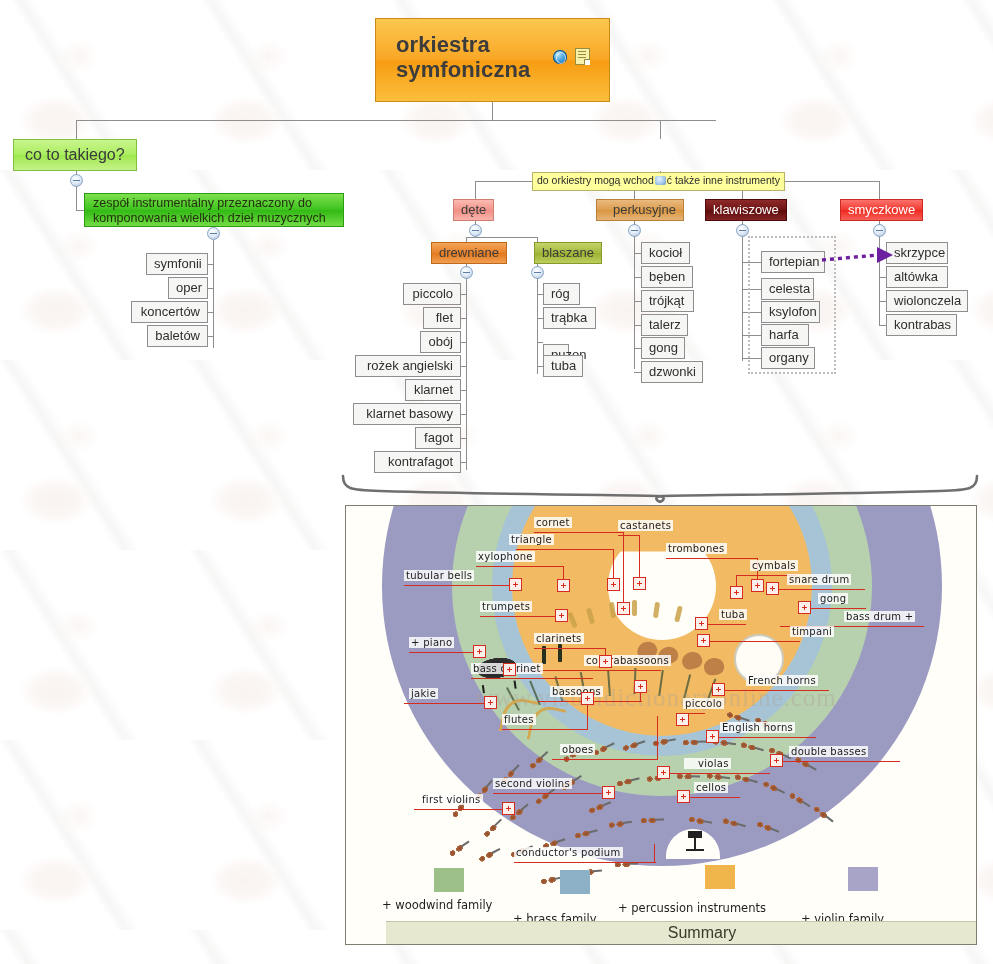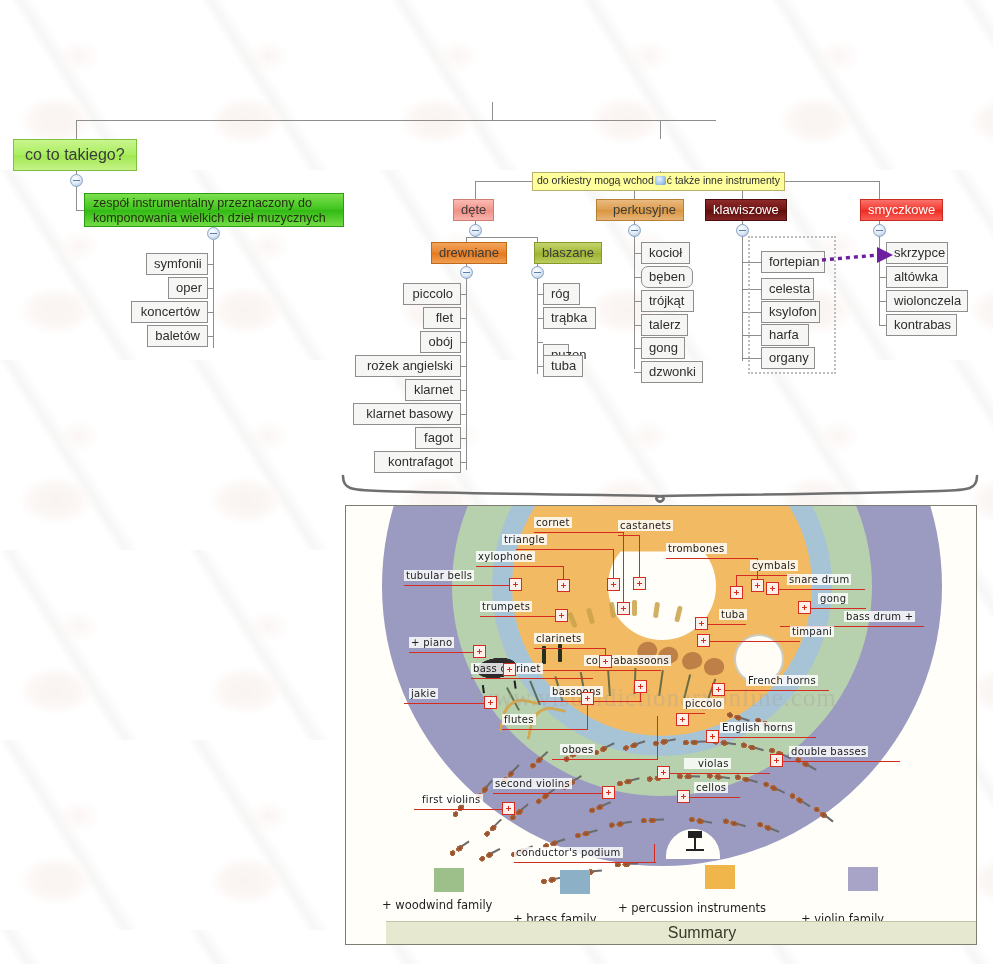--- a/index.html
+++ b/index.html
@@ -88,21 +88,21 @@
     padding:2px 6px 0 8px;z-index:5;
   }
 
   .lvl2{
     position:absolute;height:22px;box-sizing:border-box;border:1px solid #9a9a9a;
     font-size:13px;line-height:20px;padding:0 7px;color:#3b3b3b;z-index:5;white-space:nowrap;
   }
   .cat-dete{background:linear-gradient(180deg,#fbbab2 0%,#f2958b 50%,#f08f85 52%,#f9b3ab 100%);border-color:#cf7e74;}
   .cat-perk{background:linear-gradient(180deg,#e9ba7f 0%,#dc9d4e 50%,#d9963f 52%,#e7b477 100%);border-color:#b87f36;padding-left:16px;}
   .cat-klaw{background:linear-gradient(180deg,#8e2a2a 0%,#6e1313 50%,#5d0d0d 52%,#842323 100%);border-color:#4d0a0a;color:#ffffff;}
-  .cat-smycz{background:linear-gradient(180deg,#fb726b 0%,#f23a31 48%,#ef2a20 52%,#f96058 100%);border-color:#c92b22;color:#ffffff;margin-left:20px;}
+  .cat-smycz{background:linear-gradient(180deg,#fb726b 0%,#f23a31 48%,#ef2a20 52%,#f96058 100%);border-color:#c92b22;color:#ffffff;}
   .cat-drew{background:linear-gradient(180deg,#f3a55a 0%,#e8822b 50%,#e47a1e 52%,#f09e52 100%);border-color:#bf6a1a;}
   .cat-blasz{background:linear-gradient(180deg,#c4d36a 0%,#a5b83d 50%,#9db22f 52%,#bccd5f 100%);border-color:#87992a;}
 
   .leaf{
     position:absolute;height:22px;box-sizing:border-box;
     background:#f6f6f4;border:1px solid #8e8e8e;
     font-size:13px;line-height:20px;padding:0 7px;color:#2f2f2f;z-index:5;white-space:nowrap;
   }
   .leaf.r{text-align:right;}
 
@@ -218,20 +218,26 @@
     <div class="tile v1" style="left: -20px; top: 930px;"></div>
     <div class="tile v1" style="left: 170px; top: 930px;"></div>
     <div class="tile v1" style="left: 360px; top: 930px;"></div>
     <div class="tile v1" style="left: 550px; top: 930px;"></div>
     <div class="tile v1" style="left: 740px; top: 930px;"></div>
     <div class="tile v1" style="left: 930px; top: 930px;"></div>
   </div>
 
 <div class="wrap">
 
+  <div class="node root">
+    <div>orkiestra</div>
+    <div>symfoniczna</div>
+    <span class="ic globe"></span>
+    <span class="ic noteic"></span>
+  </div>
 
   <div class="ln lnv" style="left:492px;top:102px;height:18px;"></div>
   <div class="ln lnh" style="left:76px;top:120px;width:640px;"></div>
   <div class="ln lnv" style="left:76px;top:120px;height:19px;"></div>
   <div class="ln lnv" style="left:660px;top:120px;height:19px;"></div>
 
   <div class="node lvl1 n-green">
     <span>co to takiego?</span>
   </div>
   <div class="toggle" style="left:70px;top:174px;"></div>
@@ -304,21 +310,21 @@
   <div class="leaf" style="left:543px;top:344px;width:26px;"><span>puzon</span></div>
   <div class="ln lnh" style="left:537px;top:342px;width:6px;"></div>
   <div class="leaf" style="left:543px;top:355px;width:40px;"><span>tuba</span></div>
   <div class="ln lnh" style="left:537px;top:366px;width:6px;"></div>
 
   <div class="lvl2 cat-perk" style="left:596px;top:199px;"><span>perkusyjne</span></div>
   <div class="toggle" style="left:628px;top:224px;"></div>
   <div class="ln lnv" style="left:634px;top:221px;height:148px;"></div>
   <div class="leaf" style="left:641px;top:242px;width:49px;"><span>kocioł</span></div>
   <div class="ln lnh" style="left:634px;top:253px;width:7px;"></div>
-  <div class="leaf" style="left:641px;top:266px;width:52px;border-radius:7px;"><span>bęben</span></div>
+  <div class="leaf" style="left:641px;top:266px;width:52px;"><span>bęben</span></div>
   <div class="ln lnh" style="left:634px;top:277px;width:7px;"></div>
   <div class="leaf" style="left:641px;top:290px;width:53px;"><span>trójkąt</span></div>
   <div class="ln lnh" style="left:634px;top:301px;width:7px;"></div>
   <div class="leaf" style="left:641px;top:314px;width:47px;"><span>talerz</span></div>
   <div class="ln lnh" style="left:634px;top:325px;width:7px;"></div>
   <div class="leaf" style="left:641px;top:337px;width:44px;"><span>gong</span></div>
   <div class="ln lnh" style="left:634px;top:348px;width:7px;"></div>
   <div class="leaf" style="left:641px;top:361px;width:62px;"><span>dzwonki</span></div>
   <div class="ln lnh" style="left:634px;top:372px;width:7px;"></div>
 
@@ -454,21 +460,21 @@
 
       <div class="cl" style="left:58px;top:64px;">tubular bells</div>
       <div class="rl rlh" style="left:58px;top:79px;width:108px;"></div>
       <div class="plus" style="left:163px;top:72px;"></div>
 
       <div class="cl" style="left:130px;top:45px;">xylophone</div>
       <div class="rl rlh" style="left:130px;top:60px;width:88px;"></div>
       <div class="rl rlv" style="left:217px;top:60px;height:14px;"></div>
       <div class="plus" style="left:211px;top:73px;"></div>
 
-      <div class="cl" style="left:156px;top:28px;">triangle</div>
+      <div class="cl" style="left:163px;top:28px;">triangle</div>
       <div class="rl rlh" style="left:170px;top:43px;width:98px;"></div>
       <div class="rl rlv" style="left:267px;top:43px;height:30px;"></div>
       <div class="plus" style="left:261px;top:72px;"></div>
 
       <div class="cl" style="left:188px;top:11px;">cornet</div>
       <div class="rl rlh" style="left:188px;top:26px;width:90px;"></div>
       <div class="rl rlv" style="left:277px;top:26px;height:72px;"></div>
       <div class="plus" style="left:271px;top:96px;"></div>
 
       <div class="cl" style="left:272px;top:14px;">castanets</div>

